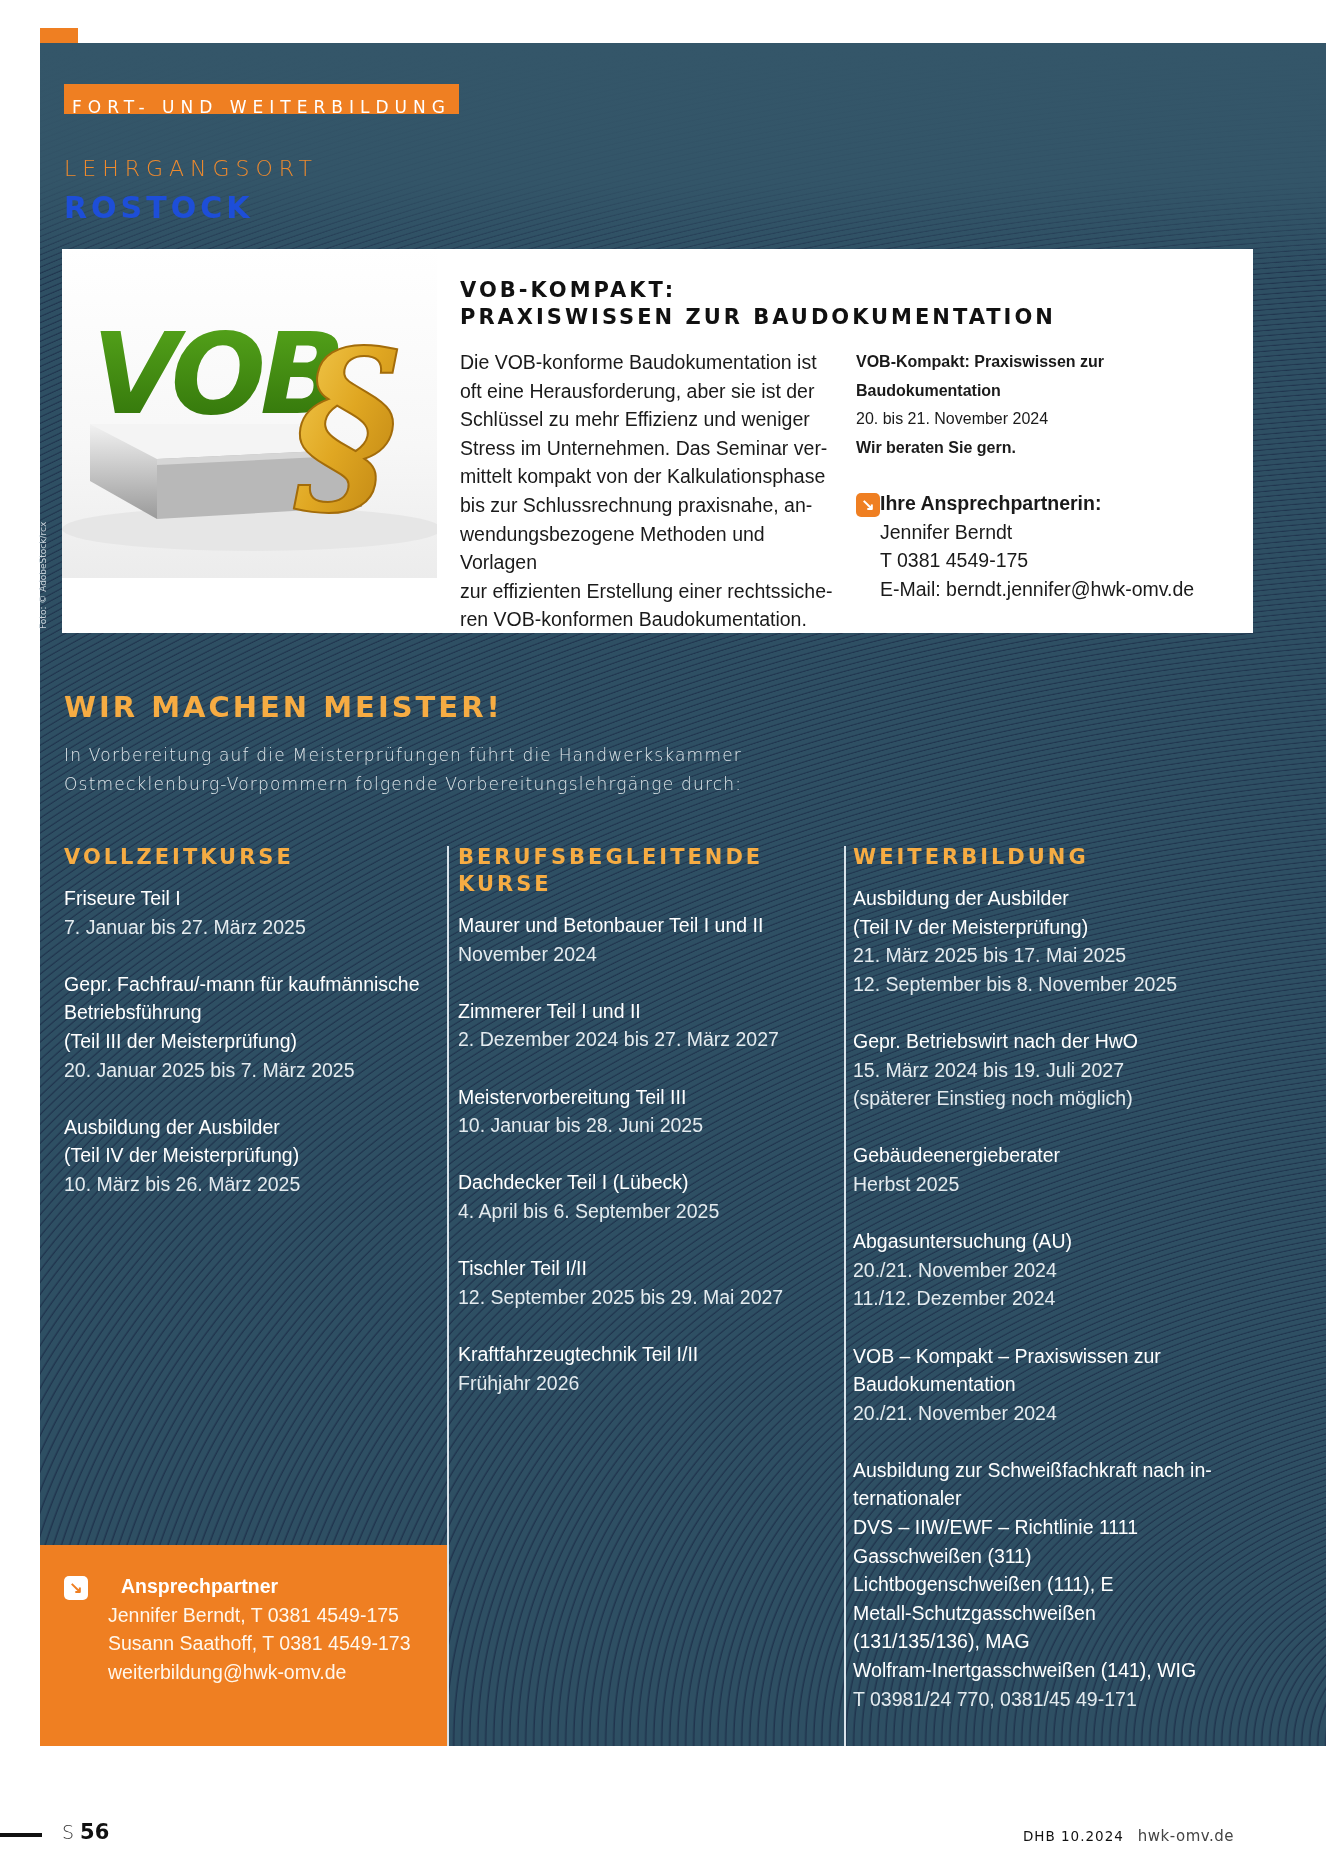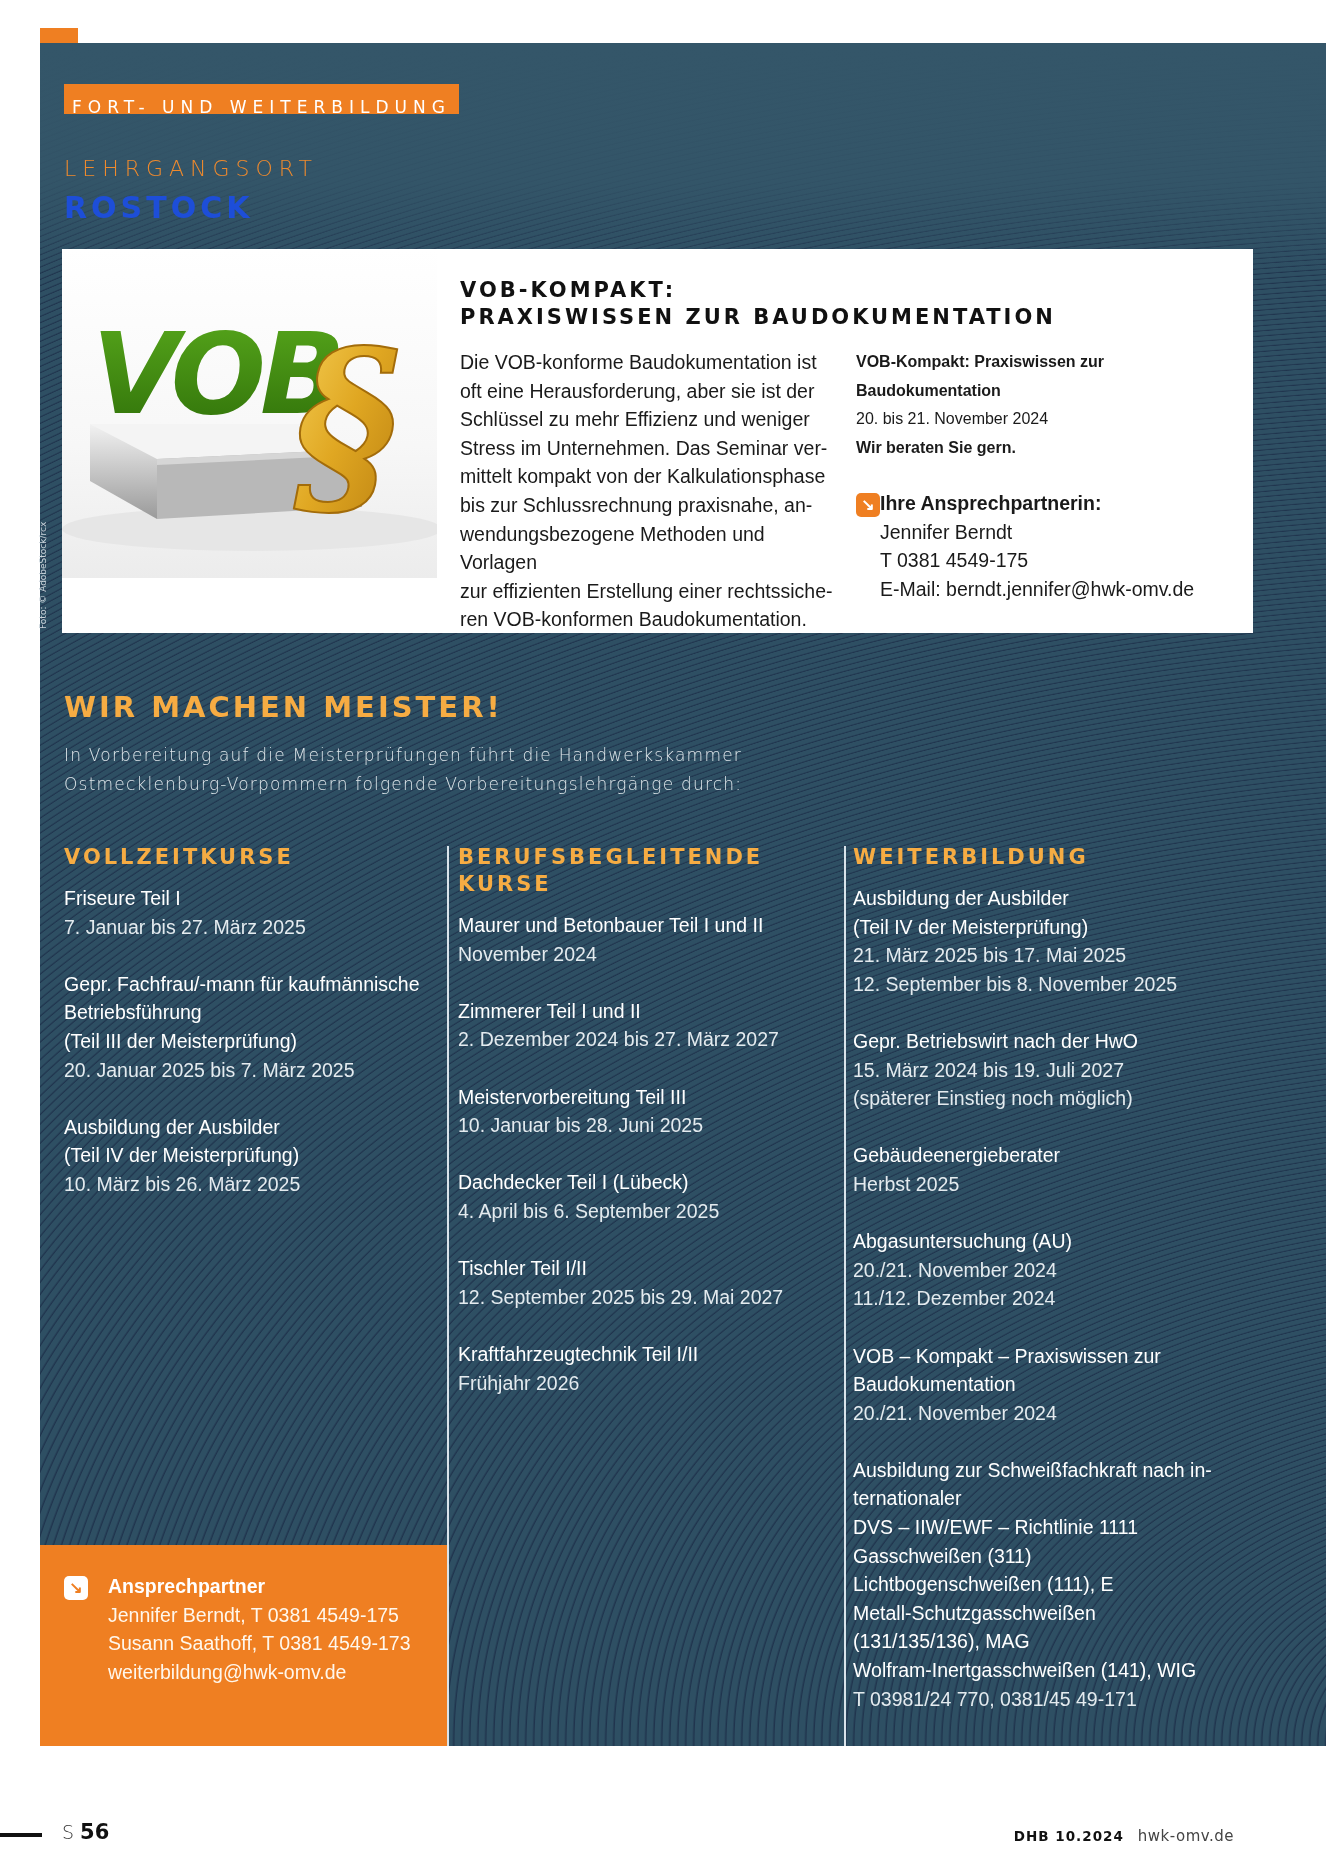--- a/index.html
+++ b/index.html
@@ -79,28 +79,28 @@
   .divider { position: absolute; width: 2px; background: #d9e3ea; }
   .div-1 { left: 447px; top: 846px; height: 900px; }
   .div-2 { left: 844px; top: 846px; height: 900px; }
 
   .contact-box {
     position: absolute; left: 40px; top: 1545px; width: 407px; height: 201px; background: #ef7f22; color: #fff7ec;
     font-size: 19.5px; line-height: 28.6px;
   }
   .contact-box .arrow-icon { background: #ffffff; color: #ef7f22; left: 24px; top: 31px; }
   .contact-box .lines { position: absolute; left: 68px; top: 27px; }
-  .contact-box .b { font-weight: bold; color: #ffffff; }
+  .contact-box .b { font-weight: bold; color: #ffffff; margin-left: 13px; }
 
   .footer-rule { position: absolute; left: 0; top: 1833px; width: 42px; height: 4px; background: #111111; }
   .footer-page { position: absolute; left: 62px; top: 1820px; font-family: "DejaVu Sans", sans-serif; color: #111; font-size: 19px; }
   .footer-page .s { font-weight: 300; color: #333; }
   .footer-page .n { font-weight: bold; margin-left: 6px; font-size: 21px; }
   .footer-right { position: absolute; right: 92px; top: 1827px; font-family: "DejaVu Sans", sans-serif; font-size: 13.5px; color: #111; }
-  .footer-right .issue { font-weight: bold; letter-spacing: 1px; }
+  .footer-right .issue { font-weight: normal; letter-spacing: 1px; }
   .footer-right .site { color: #444; margin-left: 14px; font-size: 15px; letter-spacing: 0.5px; }
 </style>
 </head>
 <body>
 
 <div class="corner-accent"></div>
 <div class="panel"></div>
 <div class="panel-top"></div>
 
 <div class="kicker">FORT- UND WEITERBILDUNG</div>

